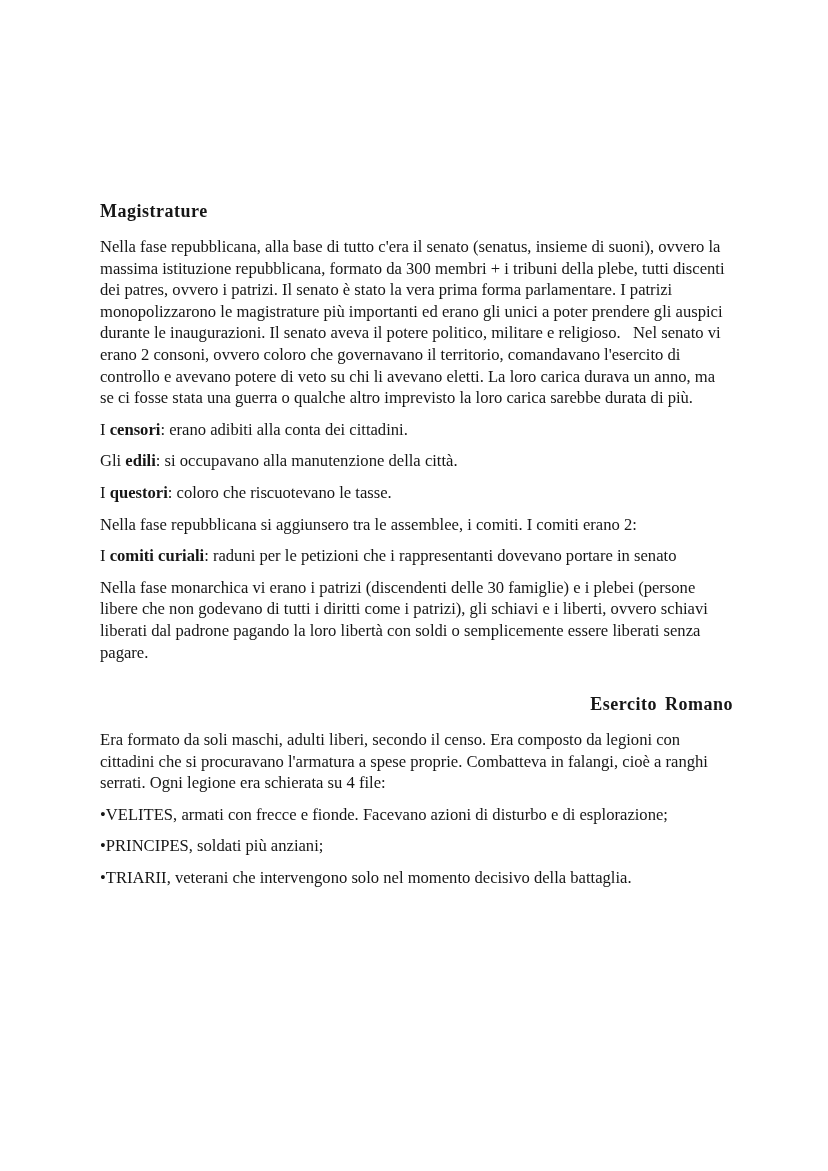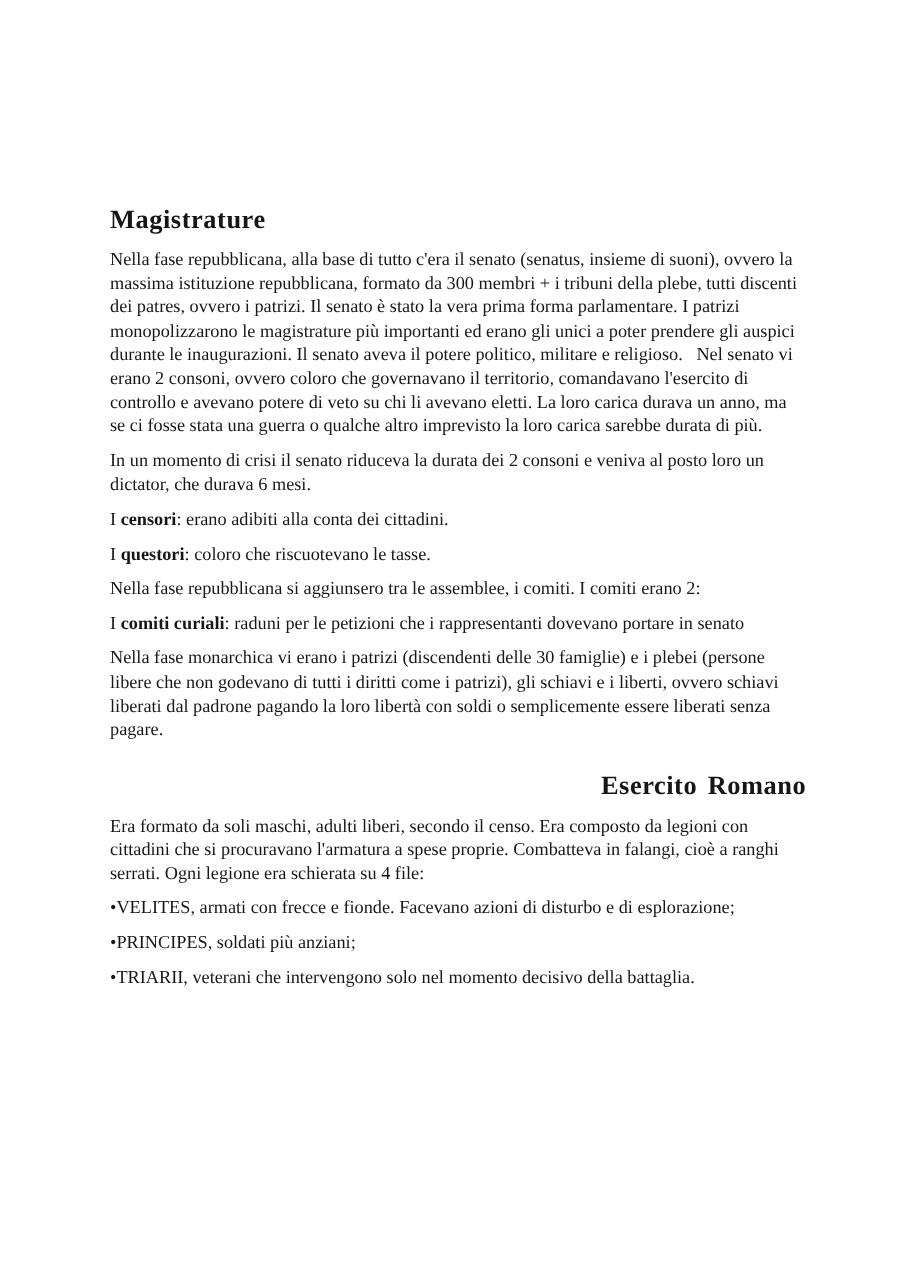--- a/index.html
+++ b/index.html
@@ -16,24 +16,24 @@
     overflow: hidden;
   }
   .page {
     box-sizing: border-box;
     width: 828px;
     height: 1171px;
     padding: 185px 95px 0 100px;
     background: #ffffff;
   }
   .doc-heading {
-    font-size: 24px;
+    font-size: 18px;
     line-height: 30px;
     font-weight: bold;
-    margin: 0 0 10px 0;
+    margin: 11px 0 10px 0;
     letter-spacing: 0.5px;
     word-spacing: 3px;
   }
   .doc-heading.spaced-before {
     margin-top: 26px;
     text-align: right;
   }
   p.doc-par {
     font-size: 16.6px;
     line-height: 21.6px;
@@ -49,24 +49,24 @@
 </style>
 </head>
 <body>
 
 <div class="page">
 
   <h1 class="doc-heading">Magistrature</h1>
 
   <p class="doc-par">Nella fase repubblicana, alla base di tutto c'era il senato (senatus, insieme di suoni), ovvero la massima istituzione repubblicana, formato da 300 membri + i tribuni della plebe, tutti discenti dei patres, ovvero i patrizi. Il senato è stato la vera prima forma parlamentare. I patrizi monopolizzarono le magistrature più importanti ed erano gli unici a poter prendere gli auspici durante le inaugurazioni. Il senato aveva il potere politico, militare e religioso.   Nel senato vi erano 2 consoni, ovvero coloro che governavano il territorio, comandavano l'esercito di controllo e avevano potere di veto su chi li avevano eletti. La loro carica durava un anno, ma se ci fosse stata una guerra o qualche altro imprevisto la loro carica sarebbe durata di più.</p>
 
-  <p class="doc-par">In un momento di crisi il senato riduceva la durata dei 2 consoni e veniva al posto loro un dictator, che durava 6 mesi.</p>
 
   <p class="doc-par"><span>I </span><span class="term">censori</span><span>: erano adibiti alla conta dei cittadini.</span></p>
 
+  <p class="doc-par"><span>Gli </span><span class="term">edili</span><span>: si occupavano alla manutenzione della città.</span></p>
 
 
   <p class="doc-par"><span>I </span><span class="term">questori</span><span>: coloro che riscuotevano le tasse.</span></p>
 
   <p class="doc-par">Nella fase repubblicana si aggiunsero tra le assemblee, i comiti. I comiti erano 2:</p>
 
   <p class="doc-par"><span>I </span><span class="term">comiti curiali</span><span>: raduni per le petizioni che i rappresentanti dovevano portare in senato</span></p>
 
 
   <p class="doc-par">Nella fase monarchica vi erano i patrizi (discendenti delle 30 famiglie) e i plebei (persone libere che non godevano di tutti i diritti come i patrizi), gli schiavi e i liberti, ovvero schiavi liberati dal padrone pagando la loro libertà con soldi o semplicemente essere liberati senza pagare.</p>

